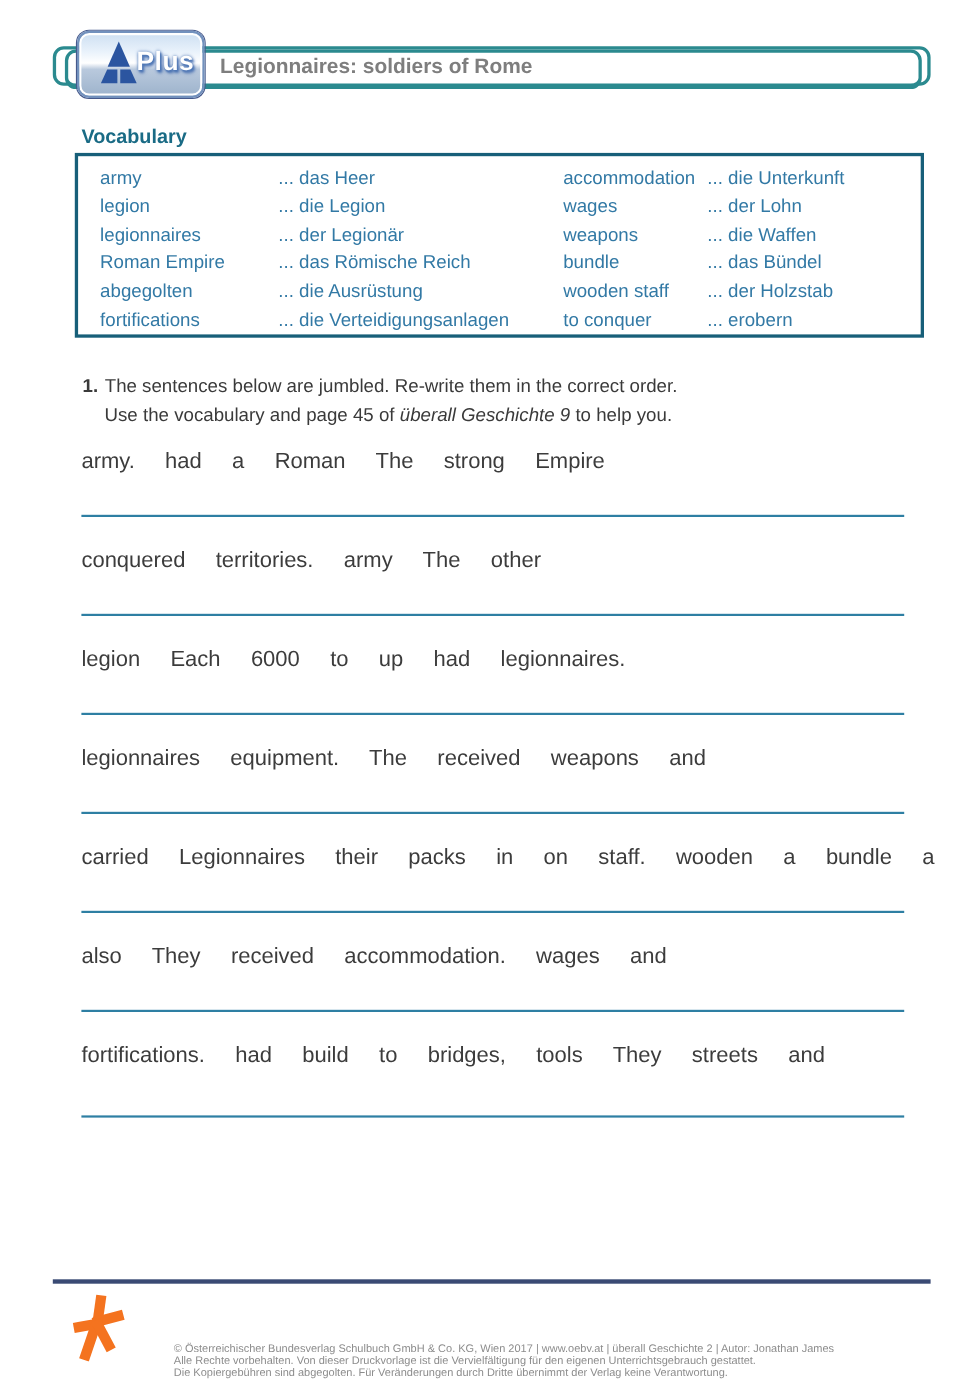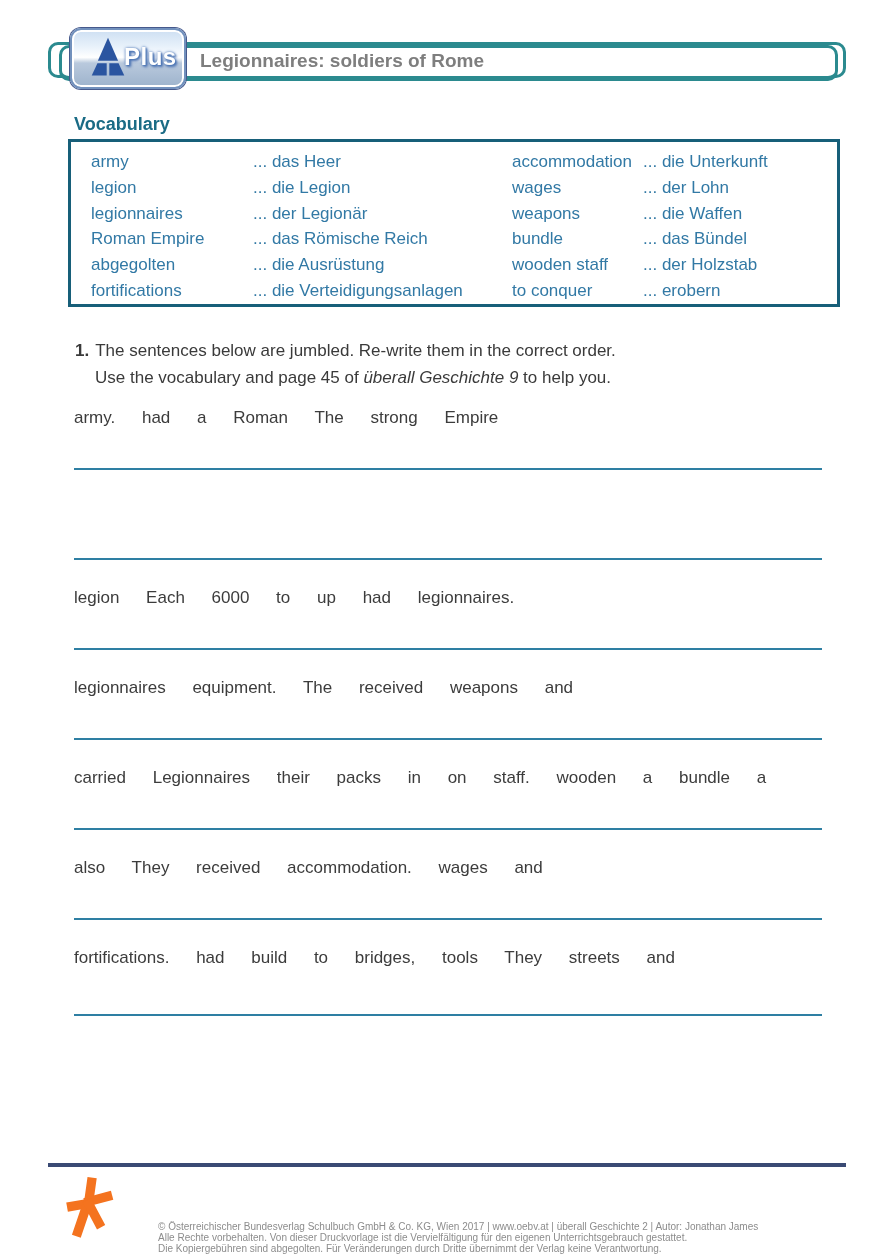--- a/index.html
+++ b/index.html
@@ -63,21 +63,21 @@
   .instructions .num { font-weight:bold; margin-right:6px; }
   .instructions .line2 { margin-left:20px; }
   .instructions .book { font-style:italic; }
 
   
   .sentence-blocks { position:absolute; left:74px; top:404px; width:748px; }
   .sentence-block { position:relative; height:90px; }
   .sentence-block:last-child { height:94px; }
   .sentence-words {
     position:absolute; left:0; top:4px; right:0;
-    color:#3c3c3c; font-size:17px; word-spacing:22px; white-space:nowrap;
+    color:#3c3c3c; font-size:20px; word-spacing:22px; white-space:nowrap;
   }
   .answer-line {
     position:absolute; left:0; right:0; bottom:24px; height:0;
     border-top:2px solid #2e7fa3;
   }
   .sentence-block:last-child .answer-line { bottom:22px; }
 
   
   .footer-rule {
     position:absolute; left:48px; top:1163px; width:798px; height:4px;
@@ -170,20 +170,21 @@
     <span>Use the vocabulary and page 45 of </span><span class="book">überall Geschichte 9</span><span> to help you.</span>
   </div>
 </div>
 
 <div class="sentence-blocks">
     <div class="sentence-block">
       <div class="sentence-words">army. had a Roman The strong Empire</div>
       <div class="answer-line"></div>
     </div>
     <div class="sentence-block">
+      <div class="sentence-words">conquered territories. army The other</div>
       <div class="answer-line"></div>
     </div>
     <div class="sentence-block">
       <div class="sentence-words">legion Each 6000 to up had legionnaires.</div>
       <div class="answer-line"></div>
     </div>
     <div class="sentence-block">
       <div class="sentence-words">legionnaires equipment. The received weapons and</div>
       <div class="answer-line"></div>
     </div>

